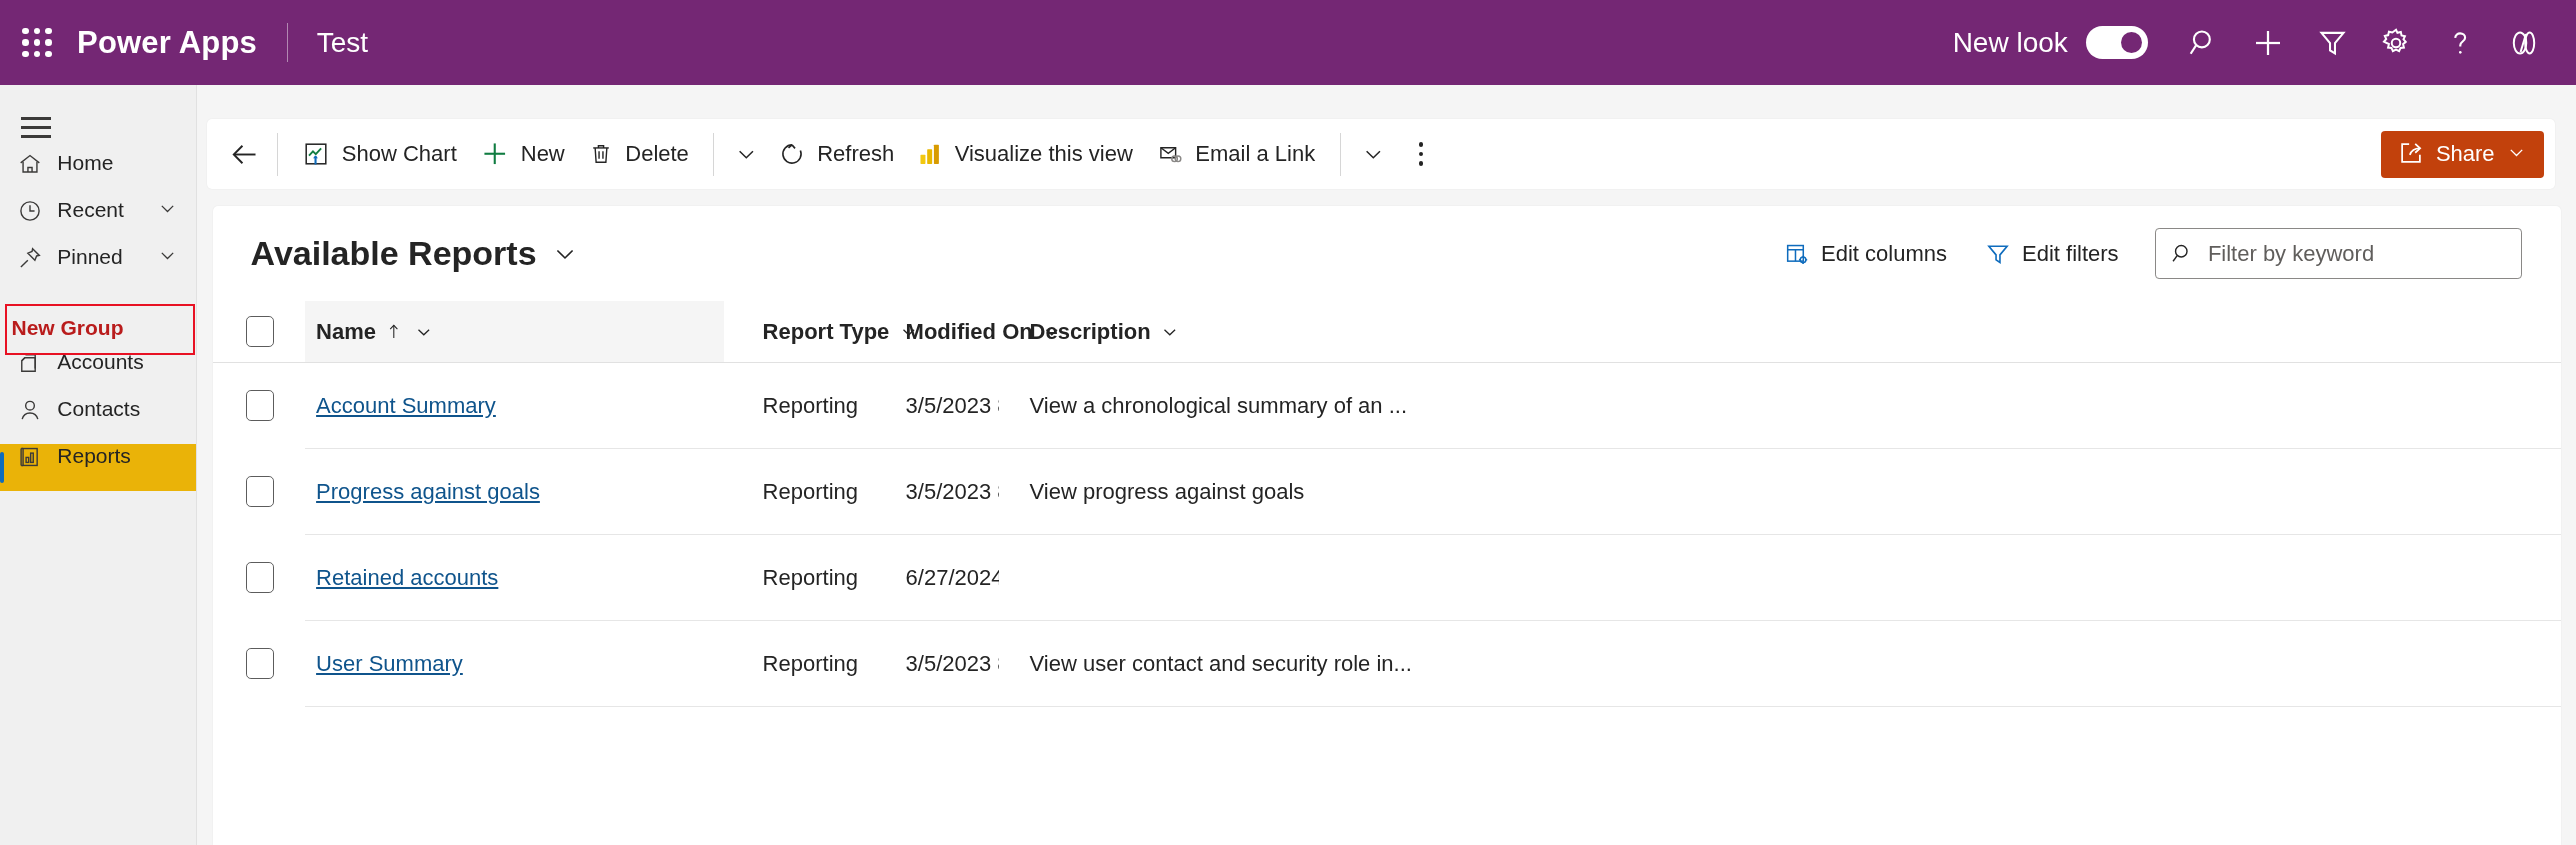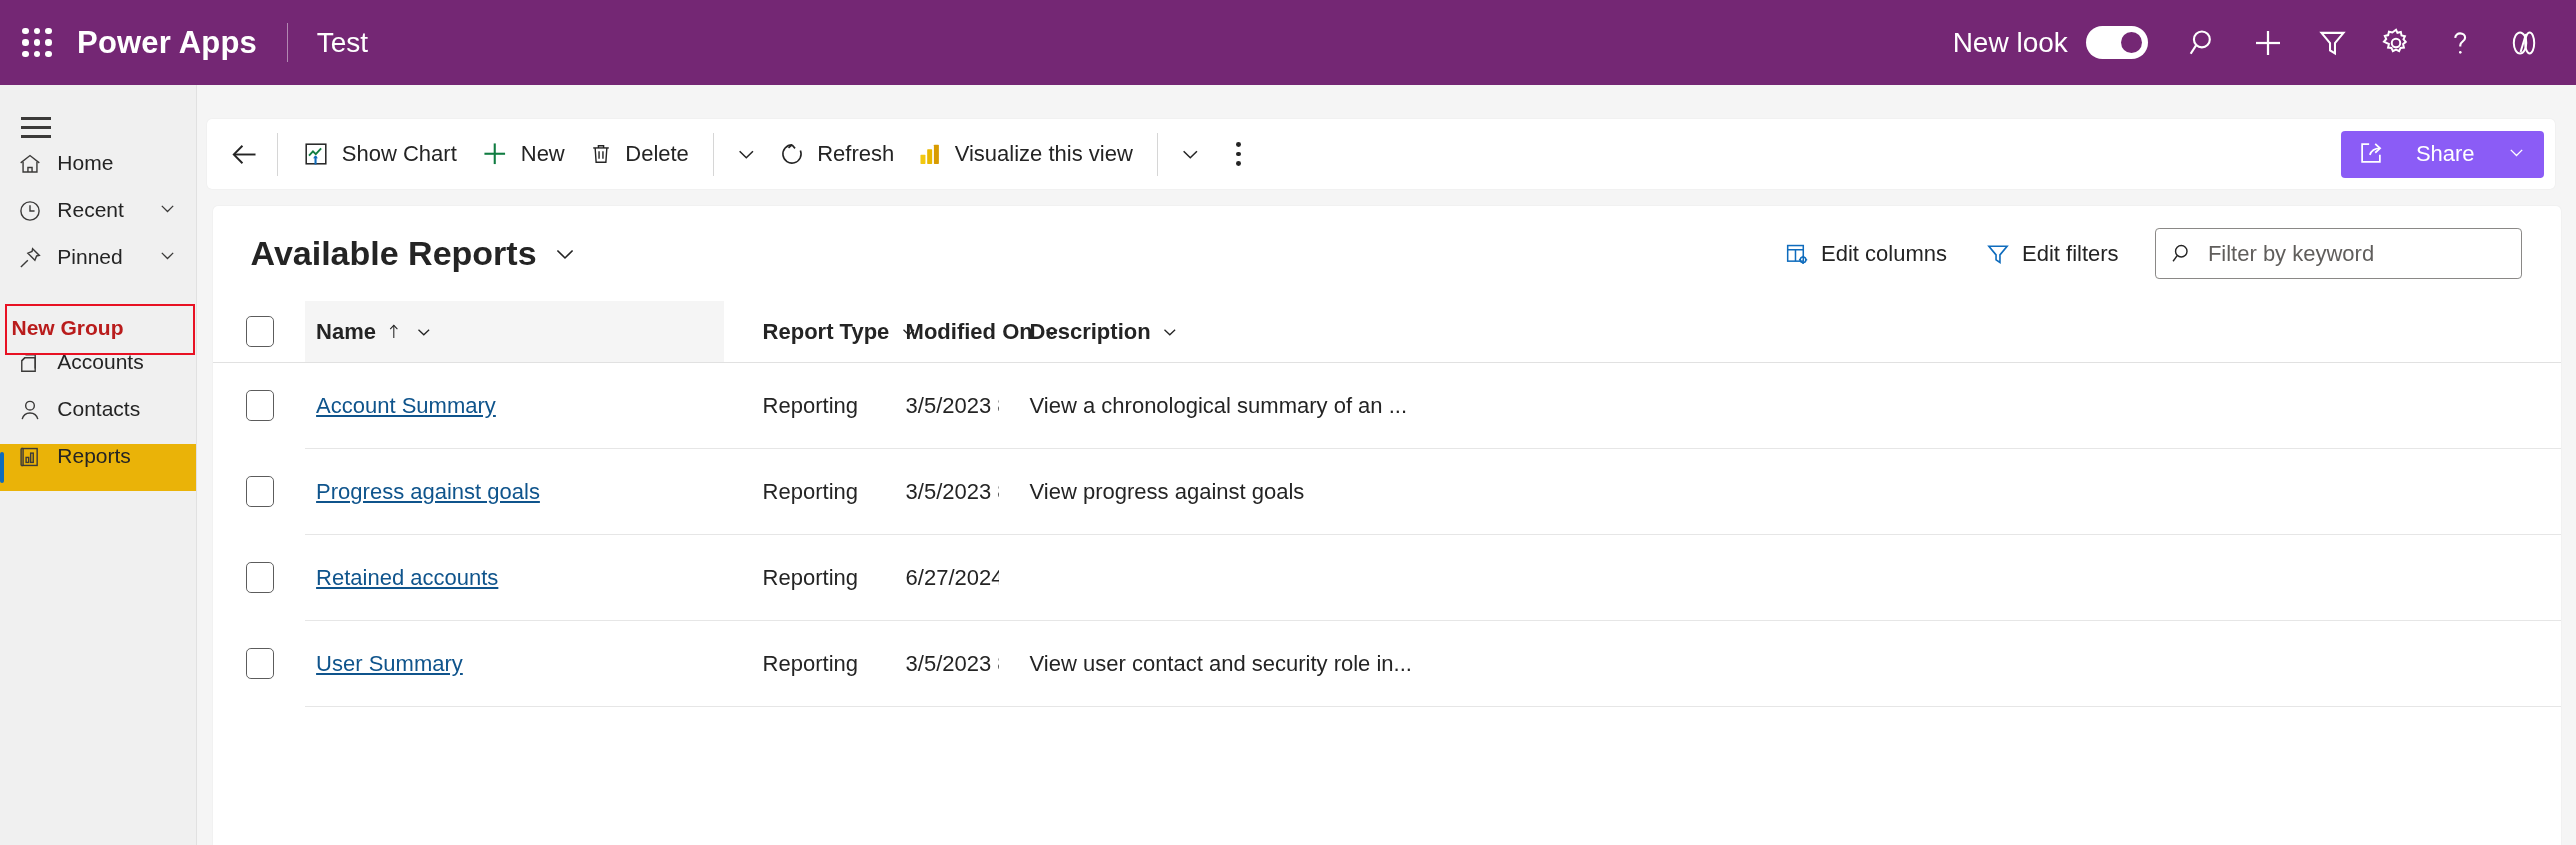--- a/index.html
+++ b/index.html
@@ -247,28 +247,27 @@
   }
   #overflow-btn i {
     display: block;
     width: 4.9px; height: 4.9px;
     border-radius: 50%;
     background: #242424;
   }
   #share-button {
     margin-left: auto;
     height: 47px;
-    background: #8b5cf6;
+    background: #c2410c;
     border-radius: 4.1px;
     display: flex;
     align-items: center;
     padding: 0 16.4px;
     cursor: pointer;
     color: #ffffff;
-    gap: 20px;
   }
   #share-button .share-label {
     font-size: 22px;
     margin: 0 11.5px 0 10.6px;
     white-space: nowrap;
   }
 
   
   #grid-card {
     position: absolute;
@@ -644,20 +643,31 @@
       <span class="cmd-ico">
         <svg width="26" height="28" viewBox="0 0 24 24">
           <rect x="3.2" y="12.8" width="4.6" height="8.4" rx=".6" fill="#f2c811"></rect>
           <rect x="9.4" y="7.6" width="4.6" height="13.6" rx=".6" fill="#e8b800"></rect>
           <rect x="15.6" y="3.4" width="4.6" height="17.8" rx=".6" fill="#d89b00"></rect>
         </svg>
       </span>
       <span class="cmd-label">Visualize this view</span>
     </div>
 
+    <div class="cmd-btn">
+      <span class="cmd-ico">
+        <svg width="28" height="26" viewBox="0 0 24 24" fill="none" stroke="#242424" stroke-width="1.3">
+          <path d="M3.6 6.2h13.6v9.2H3.6z"></path>
+          <path d="M3.6 6.2l6.8 5.2 6.8-5.2"></path>
+          <circle cx="16.2" cy="16.4" r="2.6" stroke="#8a8886"></circle>
+          <circle cx="19.4" cy="16.4" r="2.6" stroke="#8a8886"></circle>
+        </svg>
+      </span>
+      <span class="cmd-label">Email a Link</span>
+    </div>
 
     <div class="cmd-sep"></div>
     <div class="cmd-chev">
       <svg width="24.6" height="24.6" viewBox="0 0 24 24" fill="none" stroke="#242424" stroke-width="1.5">
         <path d="M5.5 9l6.5 6.4L18.5 9"></path>
       </svg>
     </div>
 
     <div id="overflow-btn">
       <i></i>

